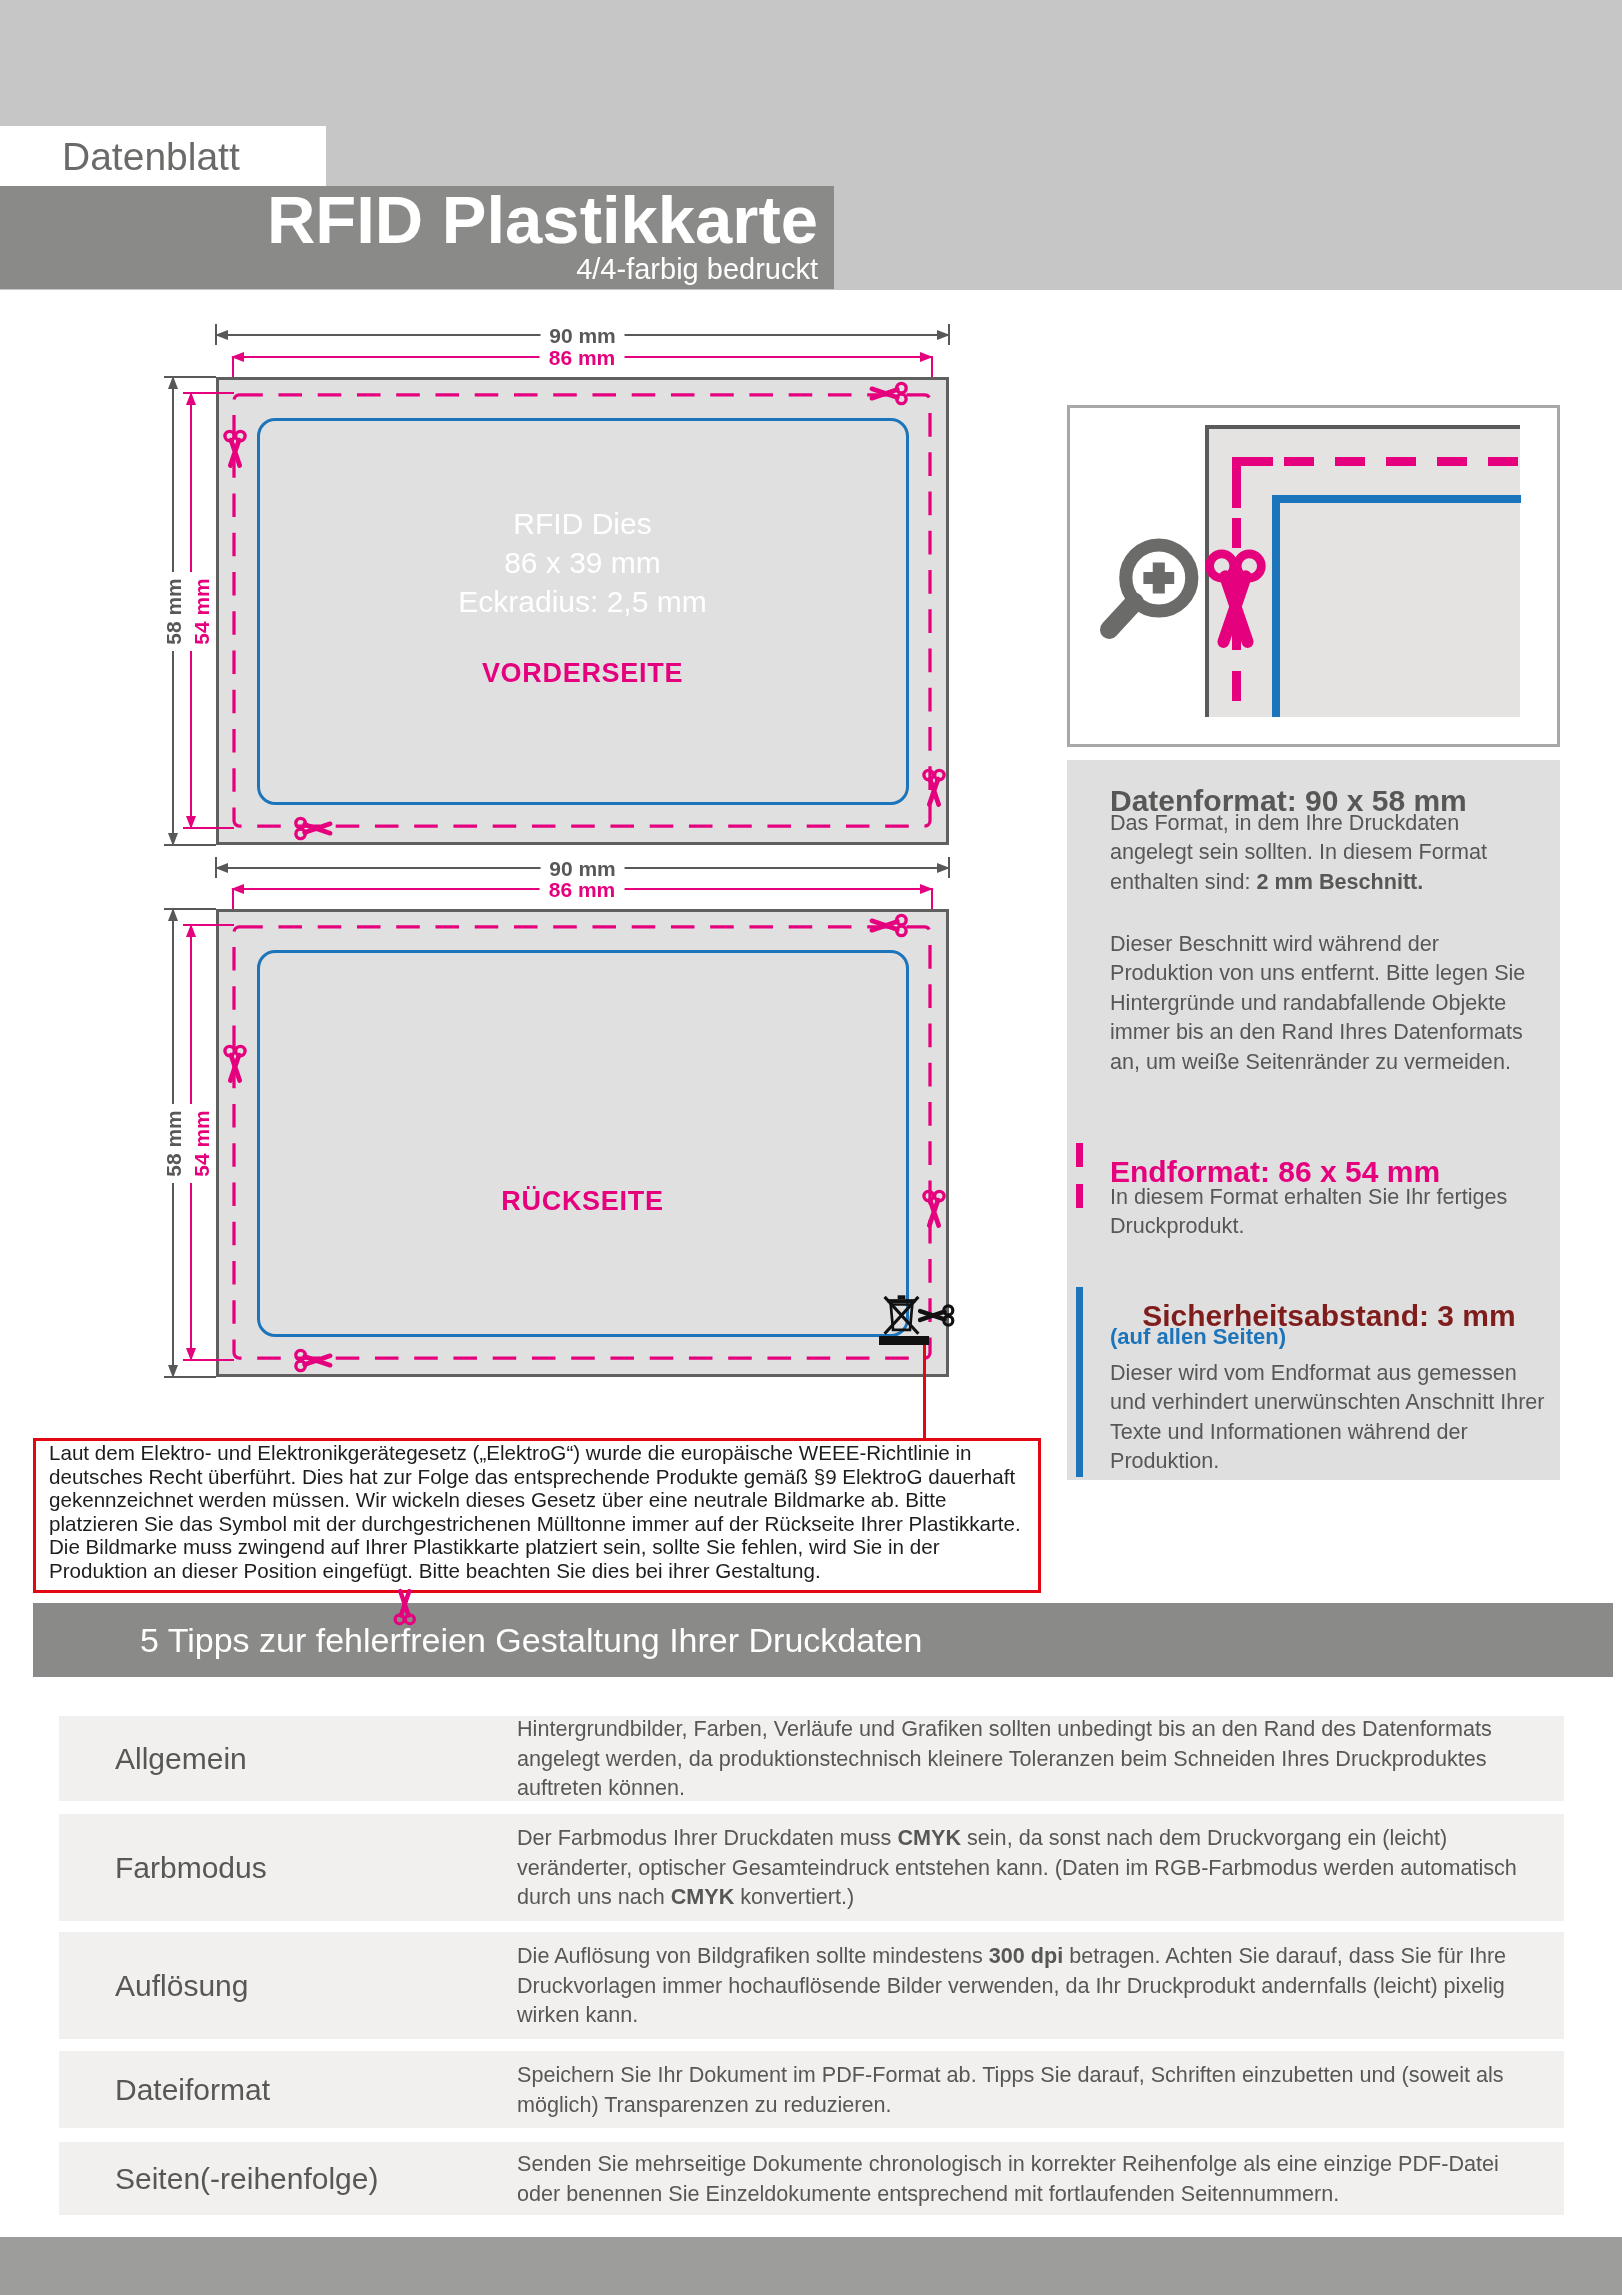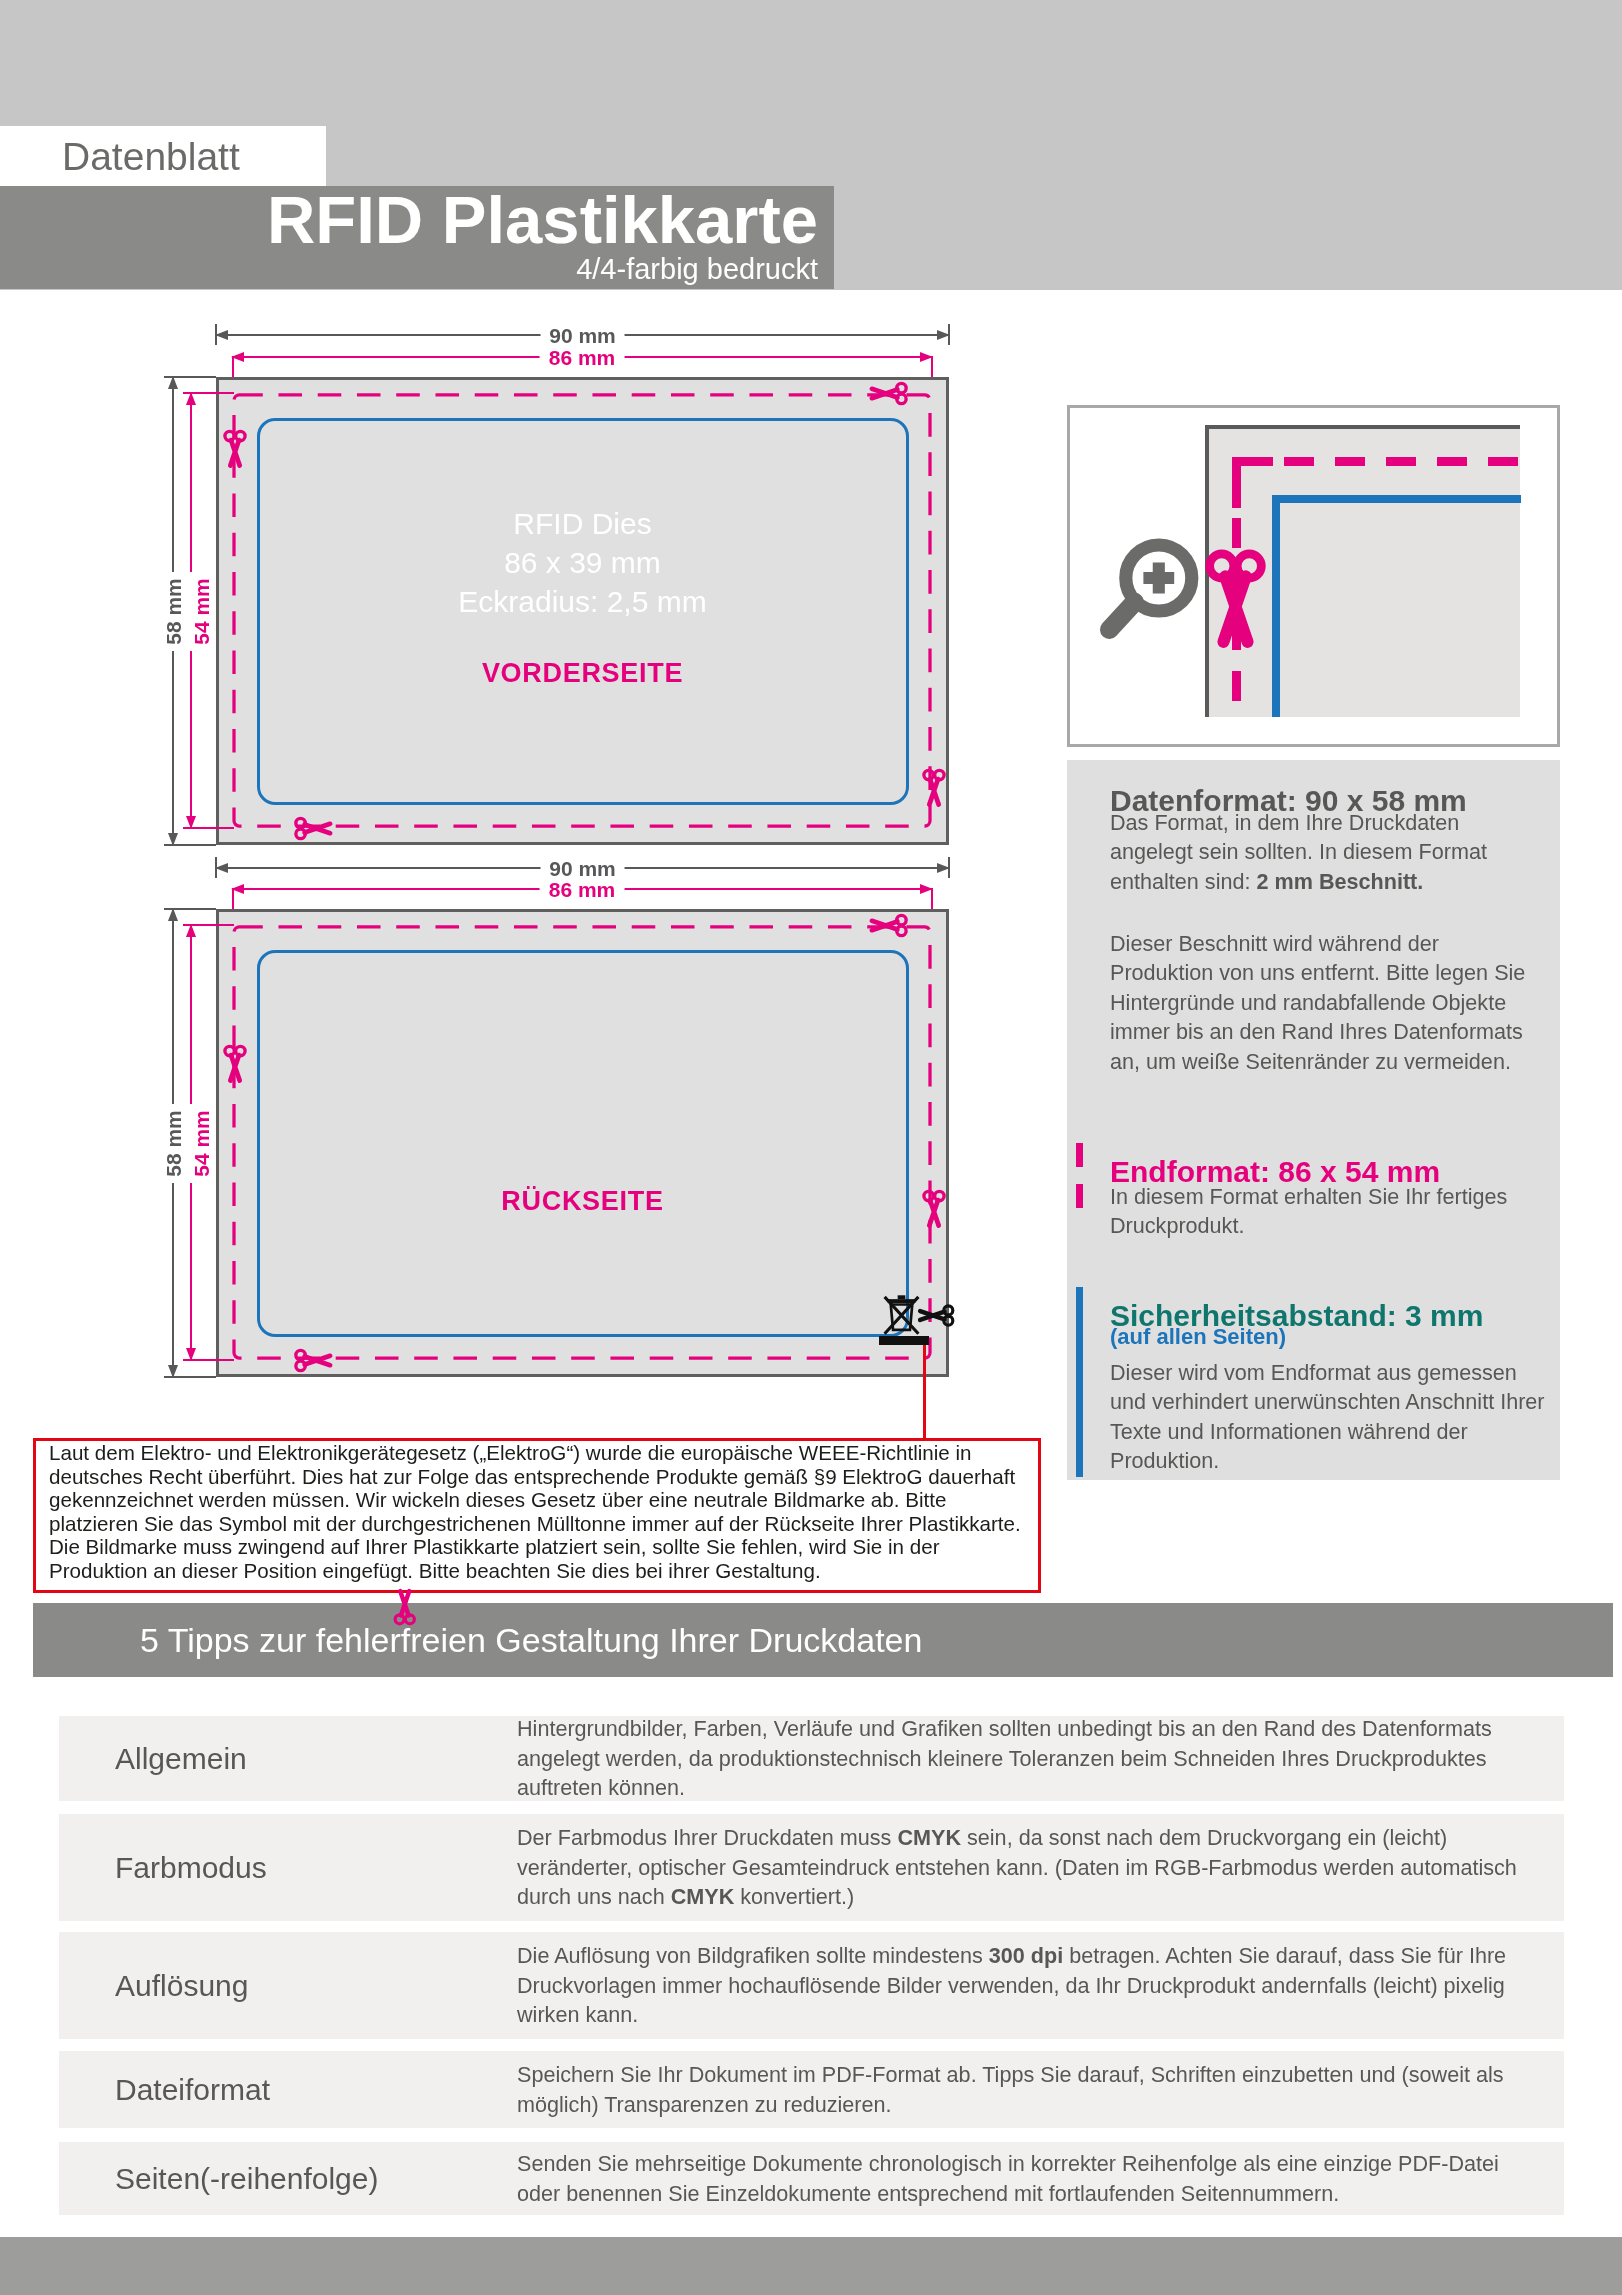--- a/index.html
+++ b/index.html
@@ -53,21 +53,21 @@
   .d-corner-v{position:absolute;left:162px;top:49px;width:9.2px;height:51px;background:#e5007d;}
   .d-dash-v{position:absolute;left:162px;top:110px;width:9.2px;height:190px;background:repeating-linear-gradient(180deg,#e5007d 0 30px,transparent 30px 51px);}
   .d-blue-h{position:absolute;left:202px;top:87px;width:249px;height:7.9px;background:#1c74ba;}
   .d-blue-v{position:absolute;left:202px;top:87px;width:7.9px;height:222px;background:#1c74ba;}
 
   
   .info-box{left:1067px;top:760px;width:493px;height:720px;background:#e0dfdf;}
   .info-h{position:absolute;left:43px;width:438px;font-size:30px;font-weight:700;color:#575756;margin-top:12px;}
   .info-p{position:absolute;left:43px;width:435px;font-size:21.6px;line-height:29.4px;color:#575756;}
   .info-h.mag{color:#e5007d;}
-  .info-h.blu{color:#0f766e;}
+  .info-h.blu{color:#7f1d1d;text-align:center;}
   .info-sub{position:absolute;left:43px;font-size:22px;font-weight:700;color:#1c74ba;}
   .marker-dash{position:absolute;left:9.2px;top:383px;width:7.2px;height:82px;background:repeating-linear-gradient(180deg,#e5007d 0 23.6px,transparent 23.6px 41px);}
   .marker-blue{position:absolute;left:9.2px;top:527px;width:7.2px;height:190px;background:#1c74ba;}
 
   
   .red-note{left:33px;top:1438px;width:1008px;height:155px;border:3.3px solid #e30613;box-sizing:border-box;background:#ffffff;}
   .red-note div{padding:0 13px;font-size:20.6px;line-height:23.6px;color:#1d1d1b;}
 
   
   .tips-bar{left:33px;top:1603px;width:1557px;height:74px;background:#8a8a89;padding-left:23px;}

